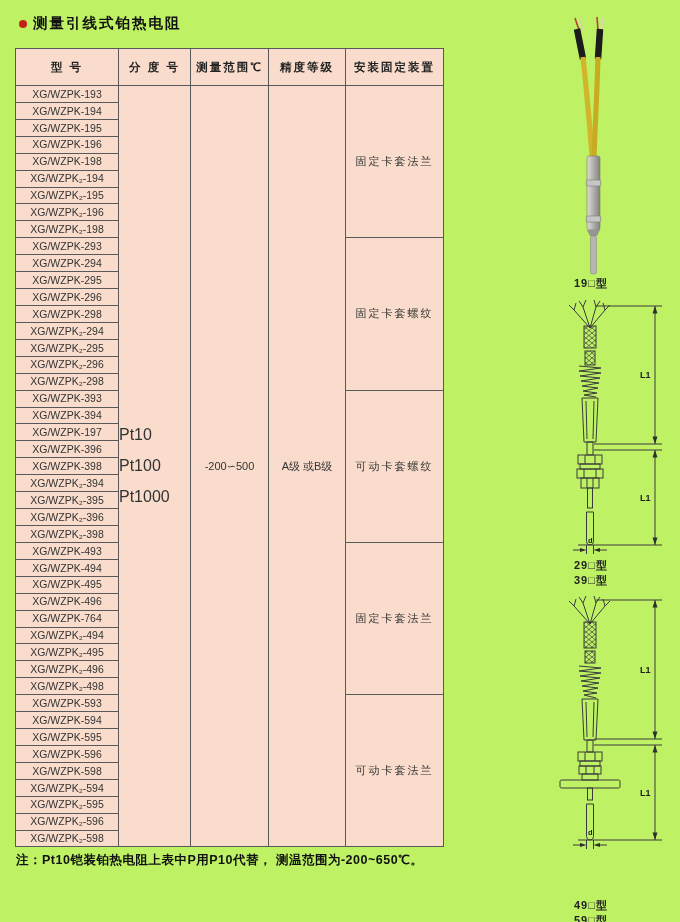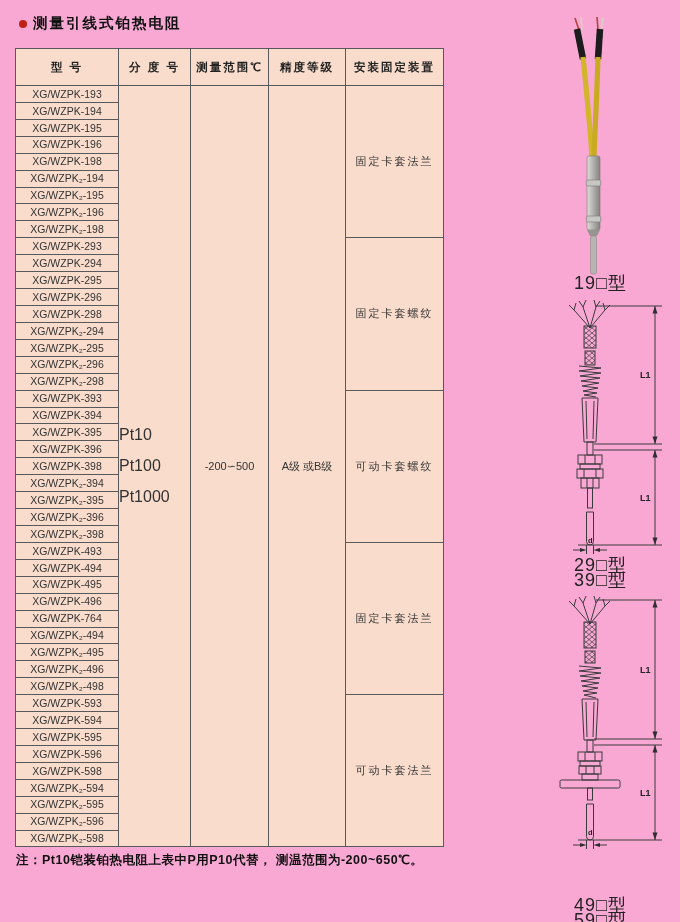--- a/index.html
+++ b/index.html
@@ -1,16 +1,16 @@
 <!DOCTYPE html>
 <html><head>
 <meta charset="utf-8">
 <style>
   html,body{margin:0;padding:0;background:#ffffff;}
-  .page{position:relative;width:680px;height:922px;background:#f9a8d4;overflow:hidden;
+  .page{position:relative;width:680px;height:922px;background:#bef264;overflow:hidden;
         font-family:"Liberation Sans", sans-serif;color:#222;}
 
   
   .title-row{position:absolute;left:19px;top:14px;display:flex;align-items:center;}
   .bullet{width:8px;height:8px;border-radius:50%;background:#c32218;margin-right:6px;}
   .page-title{font-size:14.5px;font-weight:bold;letter-spacing:2px;color:#111;margin:0;}
 
   
   .main-table{position:absolute;left:15px;top:48px;border-collapse:collapse;table-layout:fixed;
               width:428px;background:#f9dccb;}
@@ -22,22 +22,22 @@
   .grad-cell{text-align:left;padding-left:15px;}
   .grad-cell div{margin:13px 0;font-size:16px;color:#333;}
   .mount-cell{letter-spacing:2px;}
 
   
   .note{position:absolute;left:16px;top:852px;font-size:12.5px;font-weight:bold;color:#111;
         letter-spacing:0.5px;}
 
   
   .fig-svg{position:absolute;}
-  .fig-label{position:absolute;font-size:18px;color:#222;letter-spacing:1px;line-height:15px;
-             white-space:pre;}
+  .fig-label{position:absolute;font-size:11px;color:#222;letter-spacing:1px;line-height:15px;
+             white-space:pre;font-weight:bold;}
   .dim-text{font-size:9px;font-weight:bold;fill:#222;font-family:"Liberation Sans",sans-serif;}
   .dim-text-sm{font-size:7.5px;font-weight:bold;fill:#222;font-family:"Liberation Sans",sans-serif;}
 </style>
 </head>
 <body>
 
 <div class="page">
 
   <div class="title-row">
     <span class="bullet"></span>
@@ -126,21 +126,21 @@
           <td class="model-cell">XG/WZPK₂-298</td>
         </tr>
         <tr>
           <td class="model-cell">XG/WZPK-393</td>
           <td rowspan="9" class="merge-cell mount-cell">可动卡套螺纹</td>
         </tr>
         <tr>
           <td class="model-cell">XG/WZPK-394</td>
         </tr>
         <tr>
-          <td class="model-cell">XG/WZPK-395</td>
+          <td class="model-cell">XG/WZPK-197</td>
         </tr>
         <tr>
           <td class="model-cell">XG/WZPK-396</td>
         </tr>
         <tr>
           <td class="model-cell">XG/WZPK-398</td>
         </tr>
         <tr>
           <td class="model-cell">XG/WZPK₂-394</td>
         </tr>

